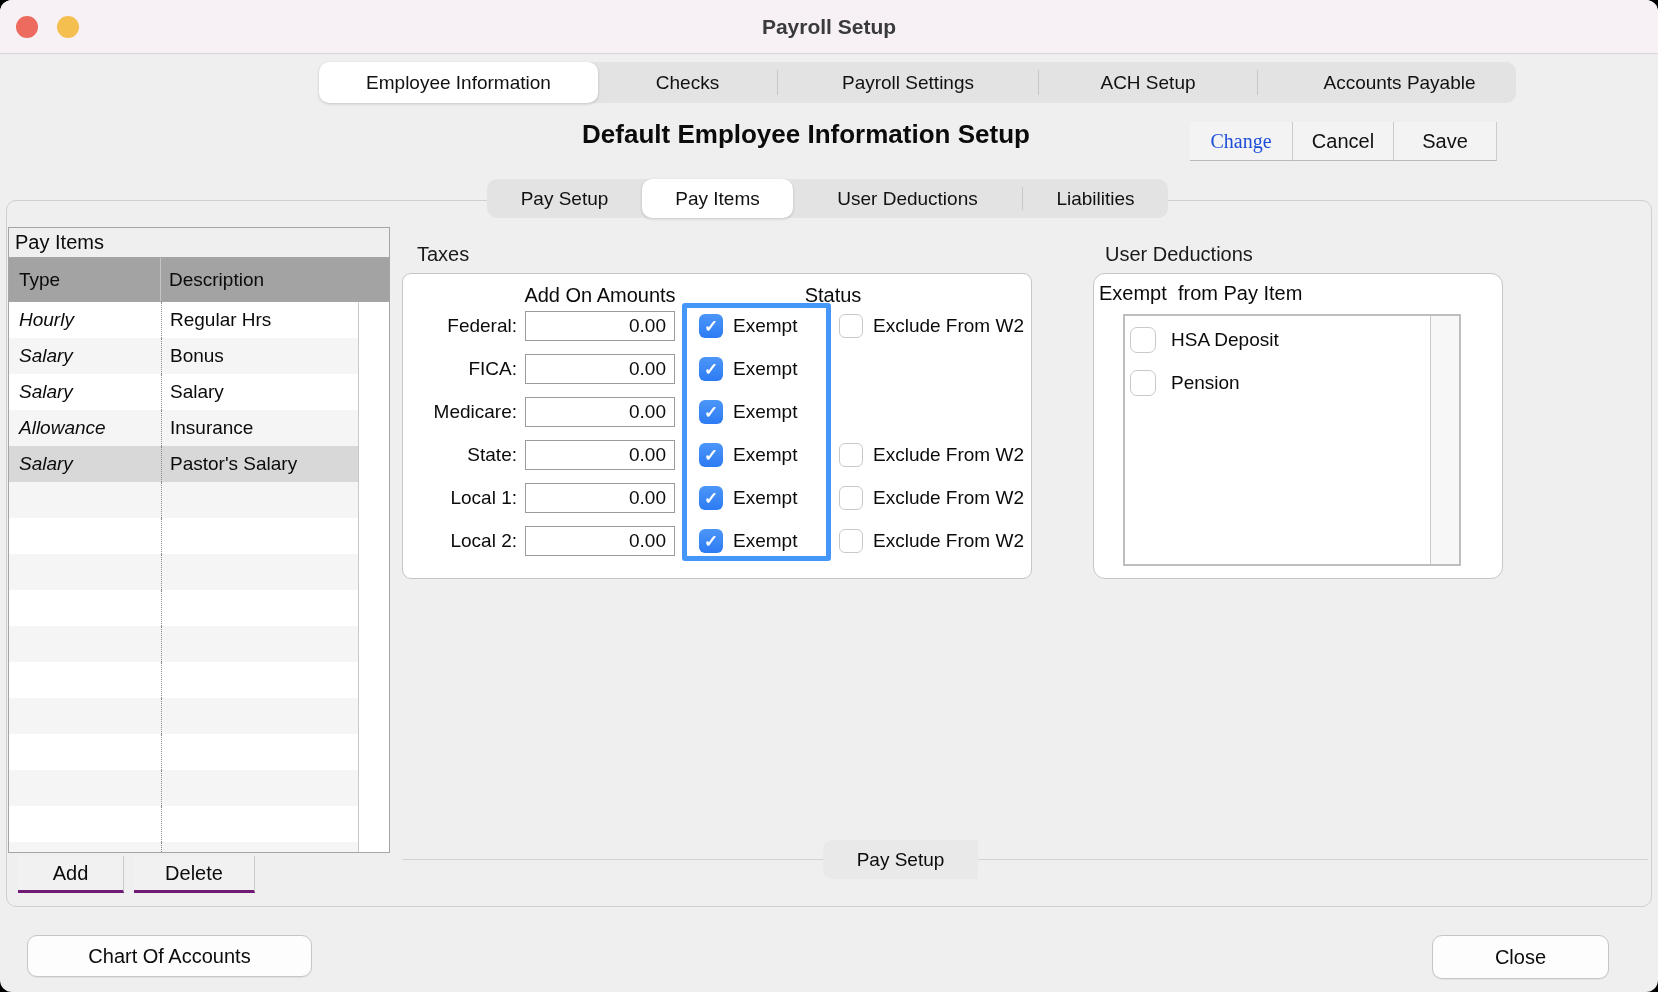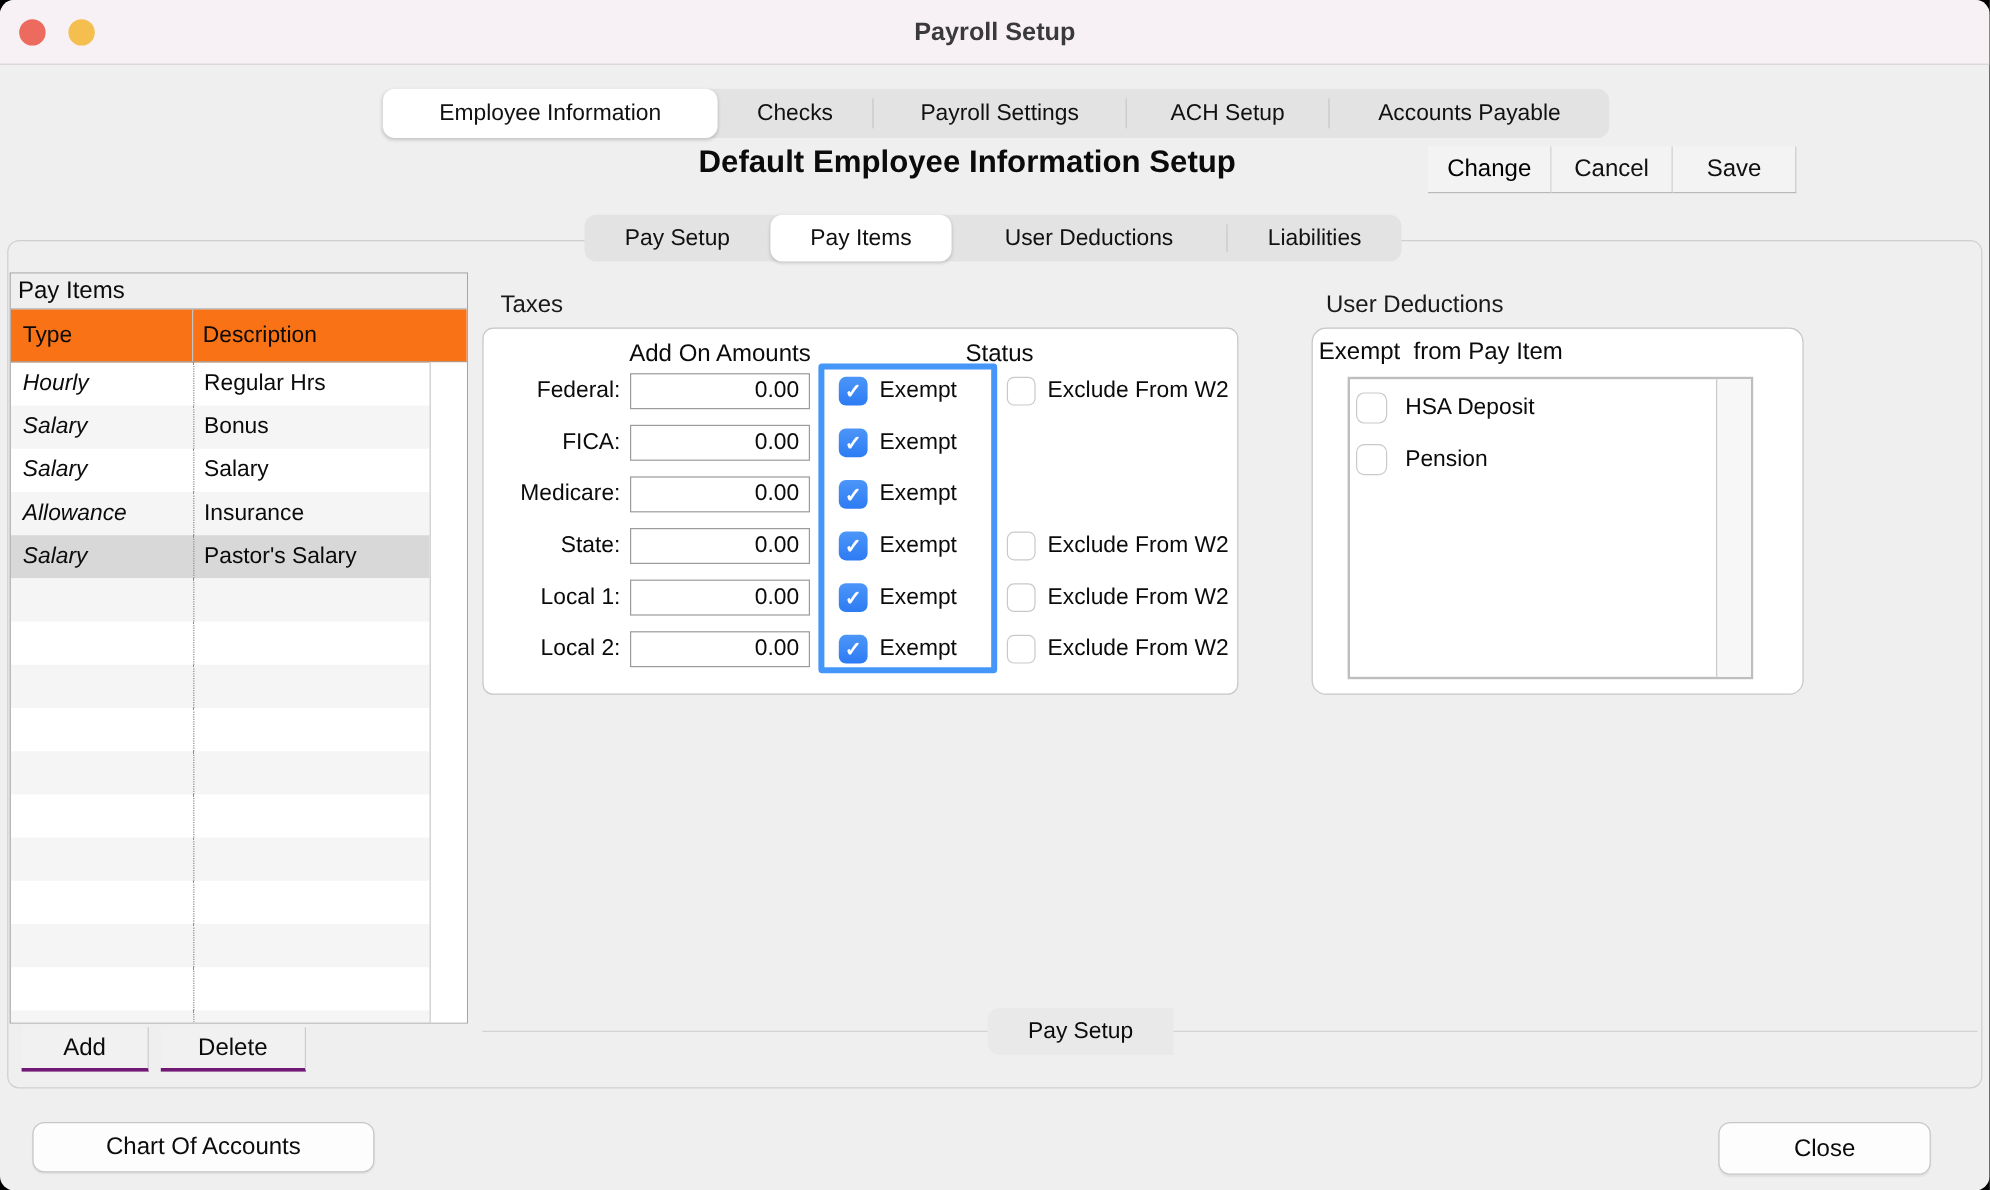--- a/index.html
+++ b/index.html
@@ -15,40 +15,40 @@
   .titlebar .win-title{font-size:21px;font-weight:bold;color:#3A3A3C;}
   .traffic{position:absolute;left:16px;top:16px;display:flex;gap:19px;}
   .light{width:22px;height:22px;border-radius:50%;}
   .light.red{background:#EC6A5E;}
   .light.yellow{background:#F4BF4F;}
   
   .seg-bar{position:absolute;background:#E3E3E3;border-radius:10px;display:flex;align-items:stretch;}
   .seg{display:flex;align-items:center;justify-content:center;font-size:19px;color:#111;position:relative;cursor:default;}
   .seg.selected{background:#FFFFFF;border-radius:10px;box-shadow:0 1px 3px rgba(0,0,0,0.18);}
   .seg-div{width:1px;background:#C7C7C7;margin:8px 0;}
-  .main-tabs{left:319px;top:74px;height:41px;}
+  .main-tabs{left:319px;top:62px;height:41px;gap:25px;}
   .sub-tabs{left:487px;top:179px;height:39px;z-index:5;}
   .sub-tabs .seg{font-size:19px;}
   
   .page-title{position:absolute;left:406px;top:119px;width:800px;text-align:center;
     font-size:26px;font-weight:bold;color:#0b0b0b;}
   .hdr-btns{position:absolute;left:1190px;top:122px;display:flex;}
   .flat-btn{height:38px;display:flex;align-items:center;justify-content:center;
     background:#F3F3F3;border-bottom:1px solid #B9B9B9;border-right:1px solid #CBCBCB;
     font-size:20px;color:#111;}
-  .flat-btn.disabled{color:#000000;}
+  .flat-btn.disabled{color:#1d4ed8;font-family:Liberation Serif, serif;}
   
   .content{position:absolute;left:6px;top:200px;width:1644px;height:705px;
     background:#EFEFEF;border:1px solid #CFCFCF;border-radius:10px;}
   
   .pi-table{position:absolute;left:8px;top:227px;width:382px;height:626px;
     background:#fff;border:1px solid #A5A5A5;box-sizing:border-box;overflow:hidden;}
   .pi-title{height:30px;background:#EFEFEF;border-bottom:1px solid #A5A5A5;
     font-size:20px;display:flex;align-items:center;padding-left:6px;box-sizing:border-box;}
-  .pi-head{height:44px;background:#f97316;border-bottom:1px solid #A5A5A5;display:flex;box-sizing:border-box;}
+  .pi-head{height:44px;background:#a3a3a3;border-bottom:1px solid #A5A5A5;display:flex;box-sizing:border-box;}
   .pi-head .c1{width:152px;display:flex;align-items:center;padding-left:10px;box-sizing:border-box;font-size:19px;border-right:1px solid #C4C4C4;}
   .pi-head .c2{flex:1;display:flex;align-items:center;padding-left:8px;font-size:19px;}
   .pi-body{position:relative;height:551px;}
   .pi-row{height:36px;display:flex;width:349px;font-size:19px;}
   .pi-row .c1{width:152px;display:flex;align-items:center;padding-left:10px;box-sizing:border-box;font-style:italic;}
   .pi-row .c2{flex:1;display:flex;align-items:center;padding-left:8px;border-left:1px dotted #8A8A8A;}
   .pi-row.alt{background:#F5F5F5;}
   .pi-row.selected{background:#D8D8D8;}
   .pi-gutter{position:absolute;left:349px;top:0;bottom:0;width:31px;background:#FFFFFF;border-left:1px solid #C9C9C9;}
   .list-btns{position:absolute;top:856px;display:flex;left:18px;}

